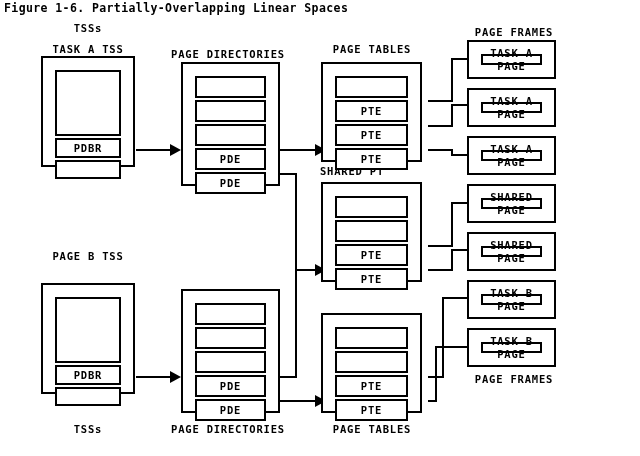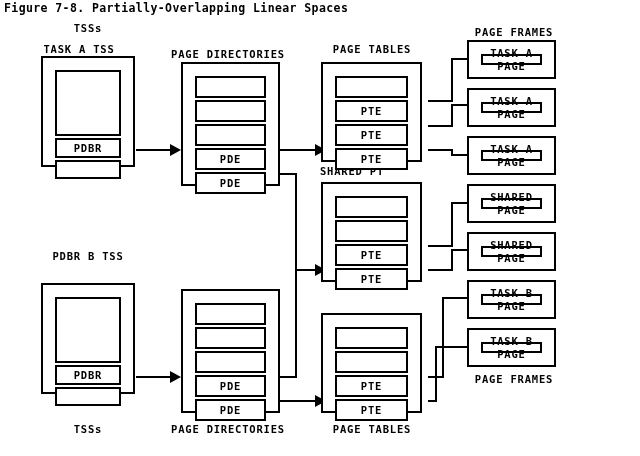--- a/index.html
+++ b/index.html
@@ -80,29 +80,29 @@
   svg.overlay {
     position: absolute;
     left: 0; top: 0;
     width: 640px; height: 456px;
     pointer-events: none;
   }
 </style>
 </head>
 <body>
 
-<div class="fig-title">Figure 7-8. Partially-Overlapping Linear Spaces</div>
+<div class="fig-title">Figure 1-6. Partially-Overlapping Linear Spaces</div>
 
 <div class="col-label" style="left:88px; top:22px;">TSSs</div>
-<div class="col-label" style="left:79px; top:43px;">TASK A TSS</div>
+<div class="col-label" style="left:88px; top:43px;">TASK A TSS</div>
 <div class="col-label" style="left:228px; top:48px;">PAGE DIRECTORIES</div>
 <div class="col-label" style="left:372px; top:43px;">PAGE TABLES</div>
 <div class="col-label" style="left:352px; top:165px;">SHARED PT</div>
 <div class="col-label" style="left:514px; top:26px;">PAGE FRAMES</div>
-<div class="col-label" style="left:88px; top:250px;">PDBR B TSS</div>
+<div class="col-label" style="left:88px; top:250px;">PAGE B TSS</div>
 <div class="col-label" style="left:88px; top:423px;">TSSs</div>
 <div class="col-label" style="left:228px; top:423px;">PAGE DIRECTORIES</div>
 <div class="col-label" style="left:372px; top:423px;">PAGE TABLES</div>
 <div class="col-label" style="left:514px; top:373px;">PAGE FRAMES</div>
 
 <svg class="overlay" viewBox="0 0 640 456">
   <g stroke="#000" stroke-width="2" fill="none">
 
     <path d="M136,150 L170,150"></path>
 

